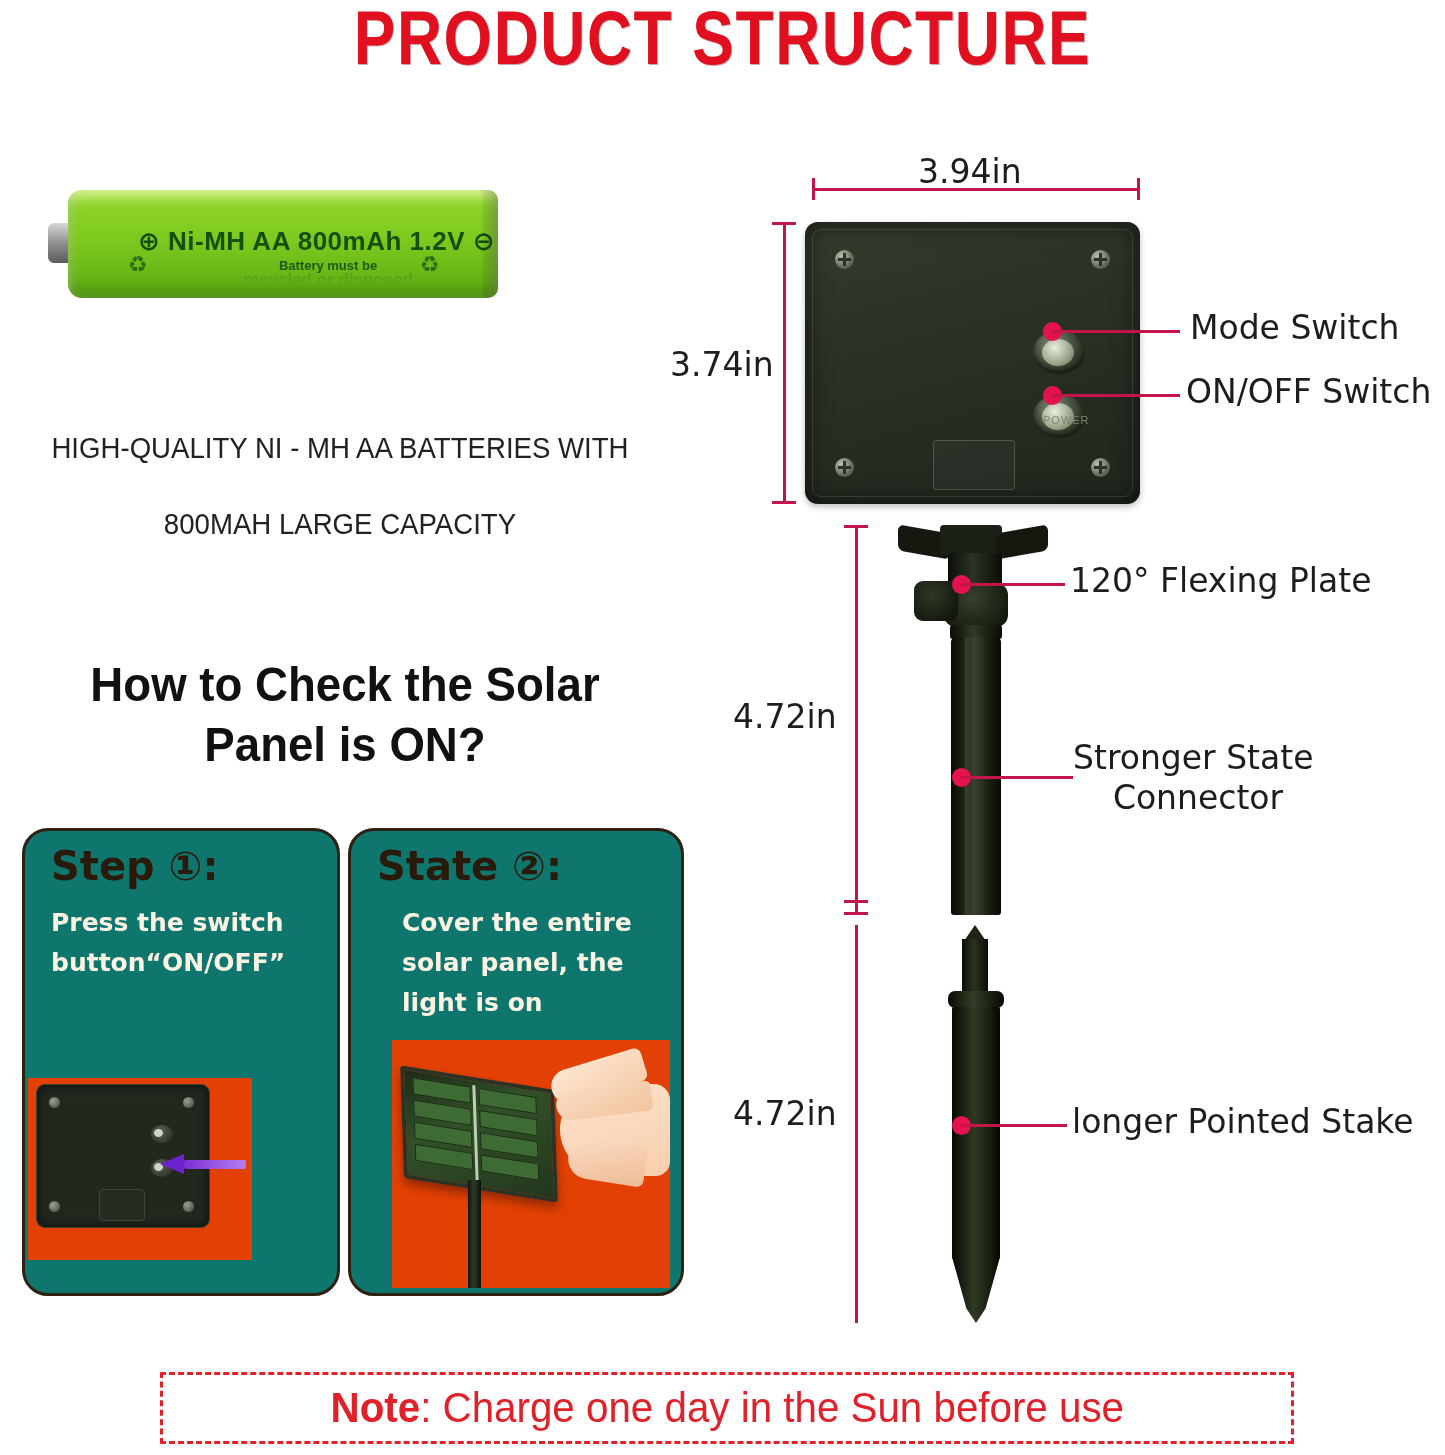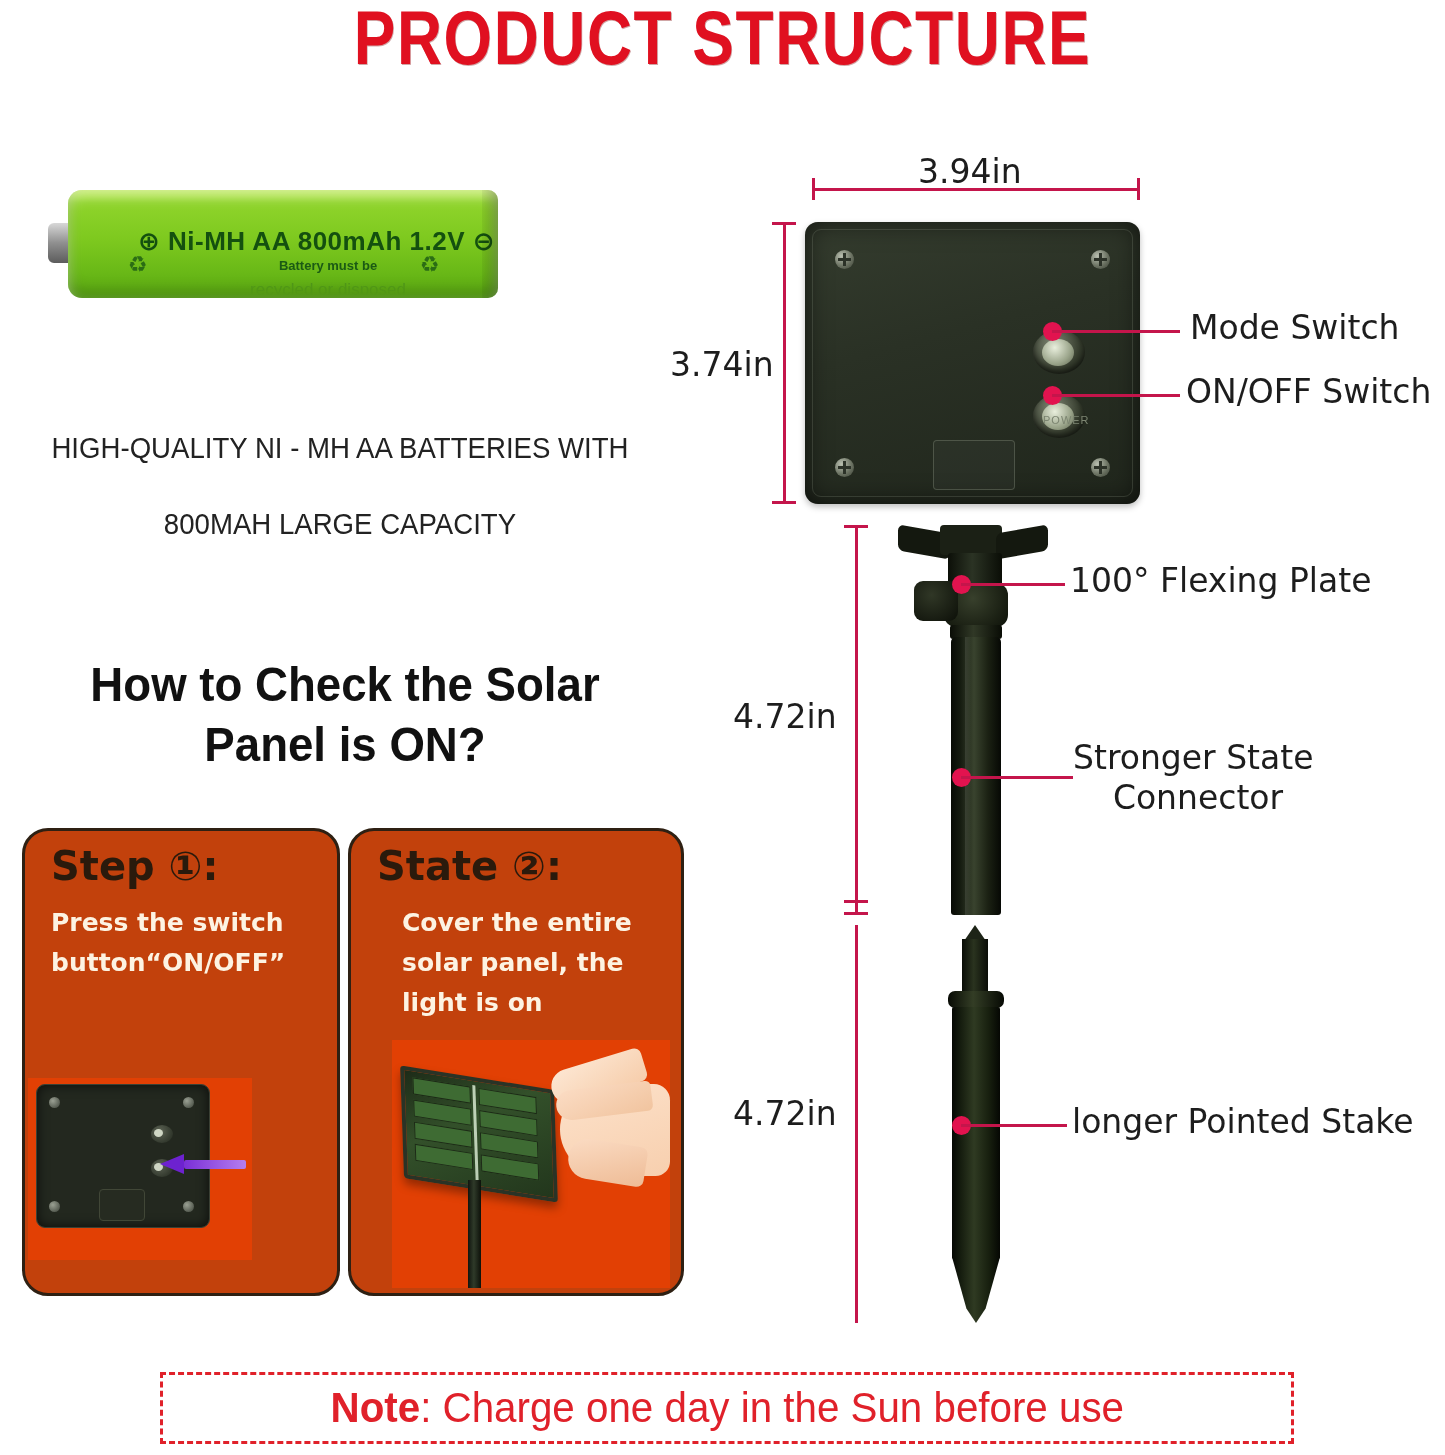--- a/index.html
+++ b/index.html
@@ -50,22 +50,22 @@
   .bat-line1{
     position:absolute;left:70px;top:36px;width:390px;
     font-size:26px;font-weight:bold;color:#14500f;letter-spacing:.5px;white-space:nowrap;
     font-family:"Liberation Sans","DejaVu Sans",sans-serif;
   }
   .bat-line2{
     position:absolute;left:110px;top:68px;width:300px;text-align:center;
     font-size:13px;font-weight:bold;color:#1b5a14;white-space:nowrap;
   }
   .bat-line3{
-    position:absolute;left:110px;top:90px;width:300px;text-align:center;
-    font-size:17px;font-weight:normal;color:#2d6a22;white-space:nowrap;
+    position:absolute;left:110px;top:80px;width:300px;text-align:center;
+    font-size:17px;font-weight:bold;color:#2d6a22;white-space:nowrap;
     opacity:.45;
     -webkit-mask-image:linear-gradient(180deg,rgba(0,0,0,1),rgba(0,0,0,0) 75%);
             mask-image:linear-gradient(180deg,rgba(0,0,0,1),rgba(0,0,0,0) 75%);
   }
   .recyc{position:absolute;font-size:22px;color:#1b5a14;font-weight:bold;opacity:.8;}
 
   
   #bat-caption{
     left:10px;top:410px;width:660px;text-align:center;
     font-size:30px;line-height:76px;color:#222;
@@ -76,21 +76,21 @@
   
   #howto{
     left:0px;top:655px;width:690px;text-align:center;
     font-size:48px;font-weight:bold;line-height:60px;color:#111;
     font-family:"Liberation Sans Narrow","Liberation Sans",sans-serif;
     transform:scaleX(.95);transform-origin:50% 0;
   }
 
   
   .step-card{
-    background:#c2410c;
+    background:#0f766e;
     border:3px solid #2e2013;
     border-radius:26px;
     overflow:hidden;
   }
   #step1-card{left:22px;top:828px;width:312px;height:462px;}
   #step2-card{left:348px;top:828px;width:330px;height:462px;}
   .step-head{
     position:absolute;left:26px;top:12px;
     font-size:40px;font-weight:bold;color:#2a1a0c;white-space:nowrap;
     font-family:"DejaVu Sans","Liberation Sans",sans-serif;
@@ -396,21 +396,21 @@
   <div class="abs callout-dot" style="left:1043px;top:322px;"></div>
   <div class="abs callout-line" style="left:1052px;top:330px;width:128px;"></div>
   <div class="abs callout-text" style="left:1190px;top:308px;">Mode Switch</div>
 
   <div class="abs callout-dot" style="left:1043px;top:386px;"></div>
   <div class="abs callout-line" style="left:1052px;top:394px;width:128px;"></div>
   <div class="abs callout-text" style="left:1186px;top:372px;">ON/OFF Switch</div>
 
   <div class="abs callout-dot" style="left:952px;top:575px;"></div>
   <div class="abs callout-line" style="left:961px;top:583px;width:104px;"></div>
-  <div class="abs callout-text" style="left:1070px;top:561px;">100°  Flexing Plate</div>
+  <div class="abs callout-text" style="left:1070px;top:561px;">120°  Flexing Plate</div>
 
   <div class="abs callout-dot" style="left:952px;top:768px;"></div>
   <div class="abs callout-line" style="left:961px;top:776px;width:112px;"></div>
   <div class="abs callout-text two" style="left:1073px;top:738px;text-align:left;width:300px;">
     <div>Stronger State</div>
     <div style="text-align:center;width:250px;">Connector</div>
   </div>
 
   <div class="abs callout-dot" style="left:952px;top:1116px;"></div>
   <div class="abs callout-line" style="left:961px;top:1124px;width:106px;"></div>

